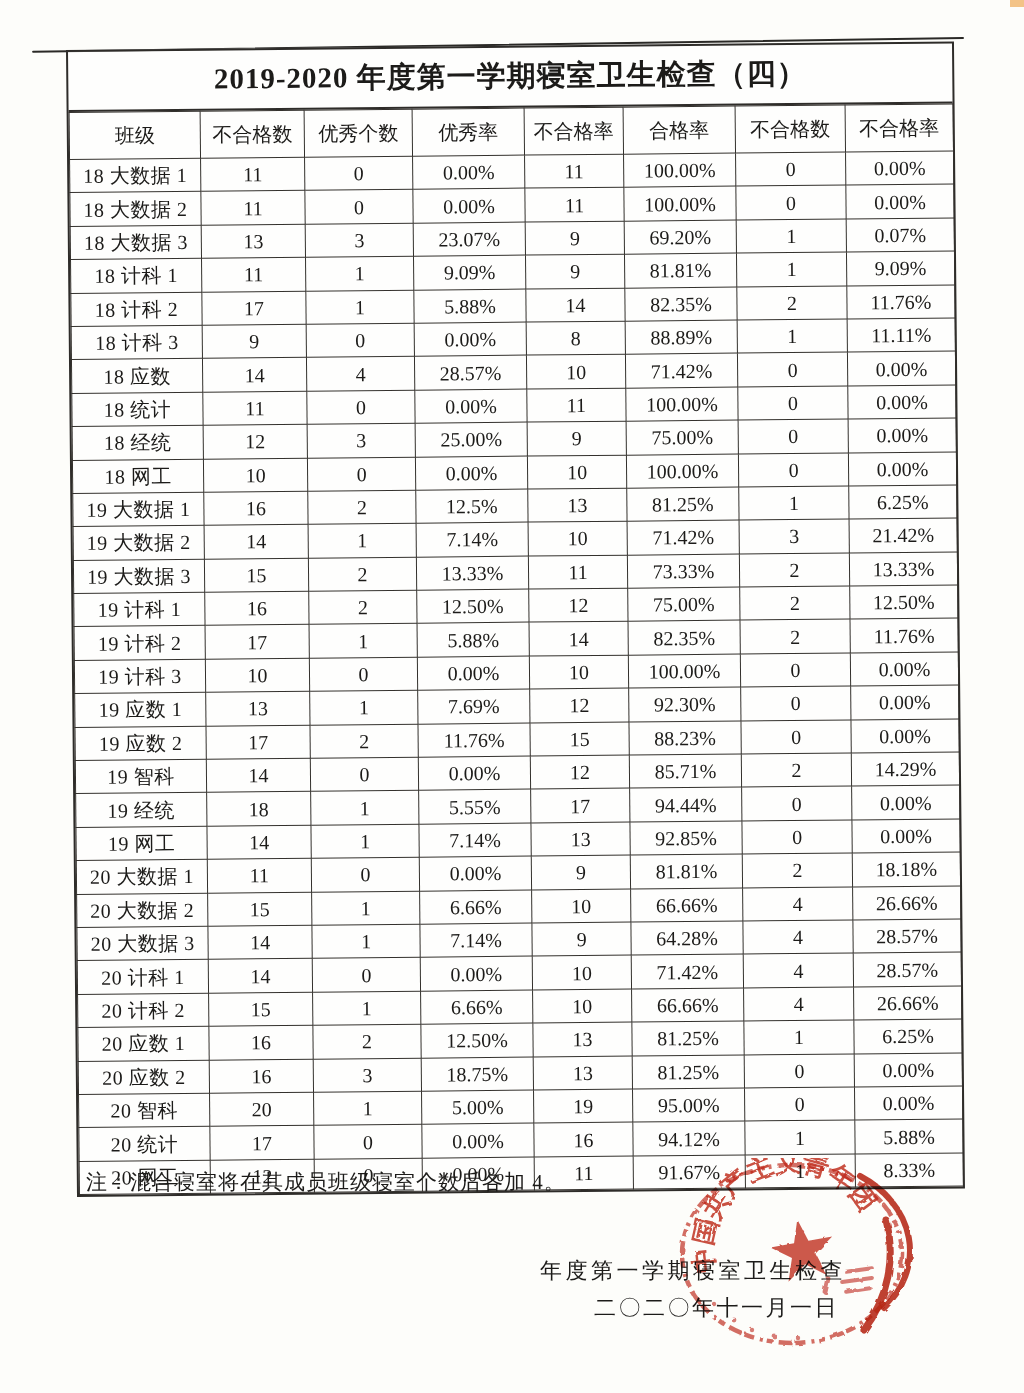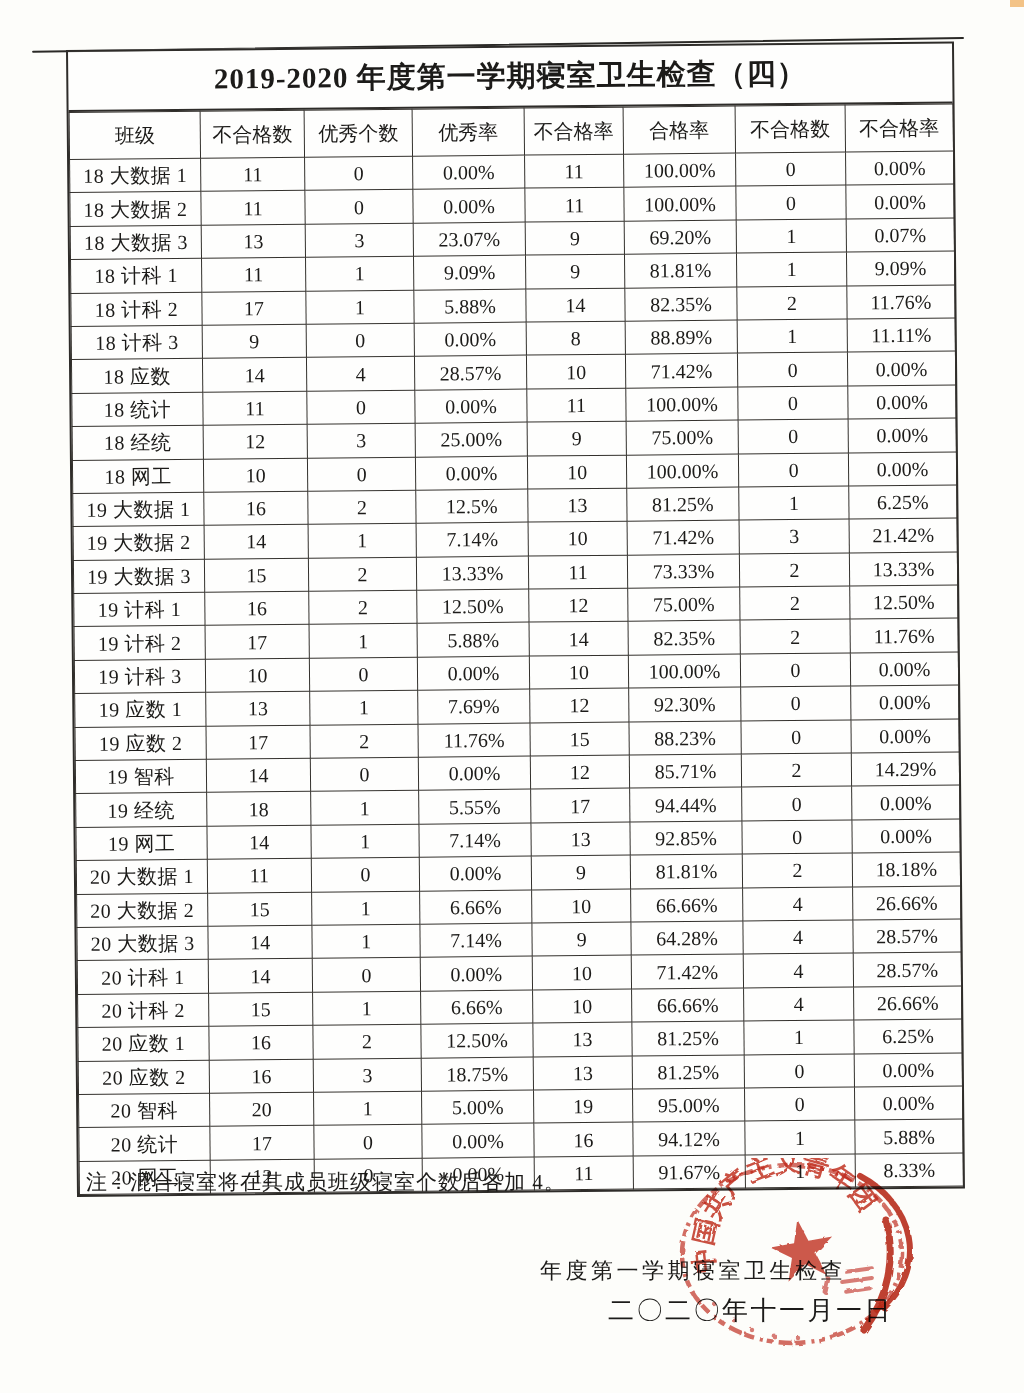--- a/index.html
+++ b/index.html
@@ -50,22 +50,22 @@
 
   .note{
     position:absolute;left:86px;top:1168px;
     font-size:21px;letter-spacing:1px;
   }
   .signature{
     position:absolute;left:540px;top:1256px;
     font-size:22px;letter-spacing:3.5px;
   }
   .date{
-    position:absolute;left:608px;top:1293px;
-    font-size:26px;letter-spacing:2.5px;
+    position:absolute;left:594px;top:1293px;
+    font-size:22px;letter-spacing:2.5px;
   }
 
   .stamp{
     position:absolute;left:674px;top:1158px;width:244px;height:200px;
     mix-blend-mode:multiply;
   }
 </style>
 </head>
 <body>
 

